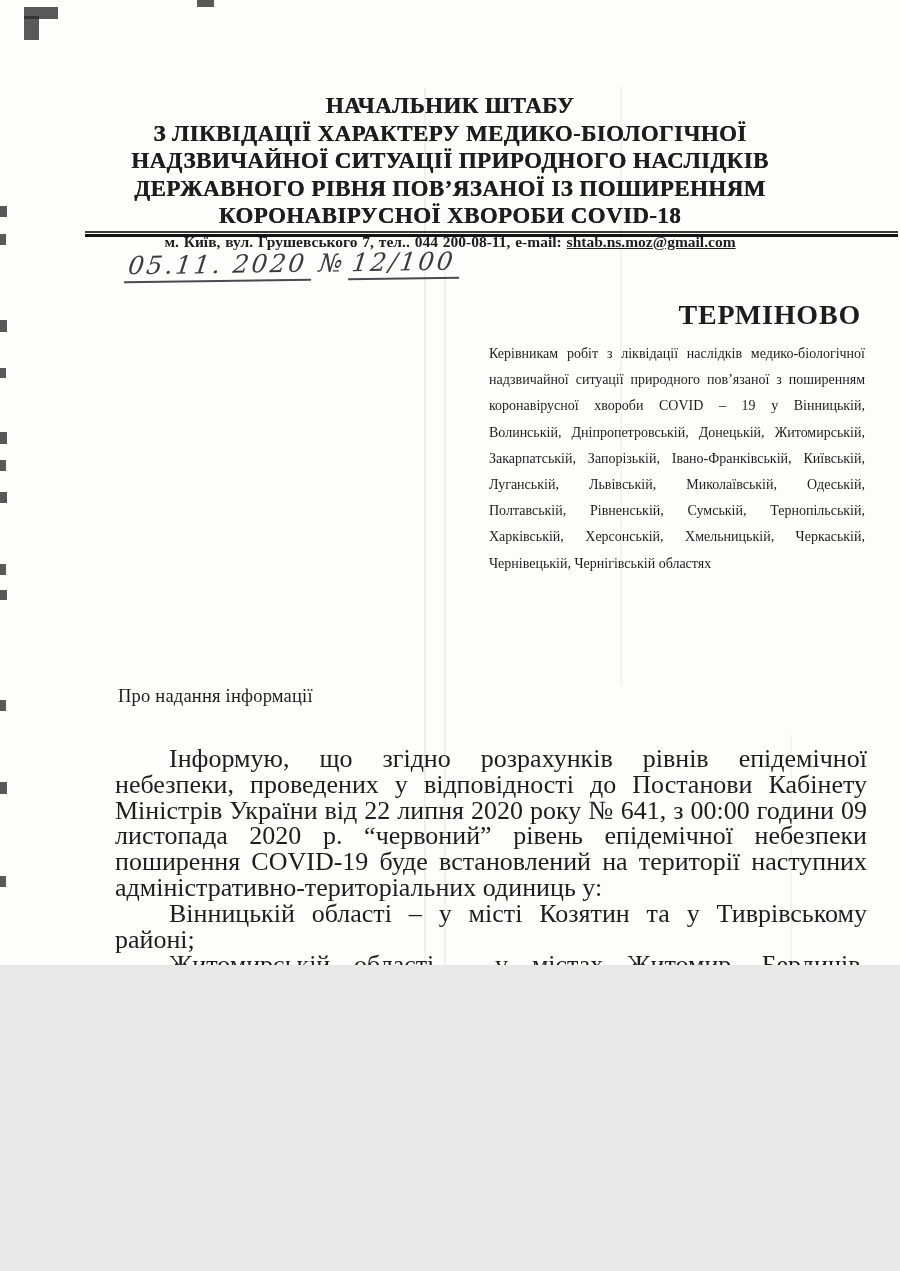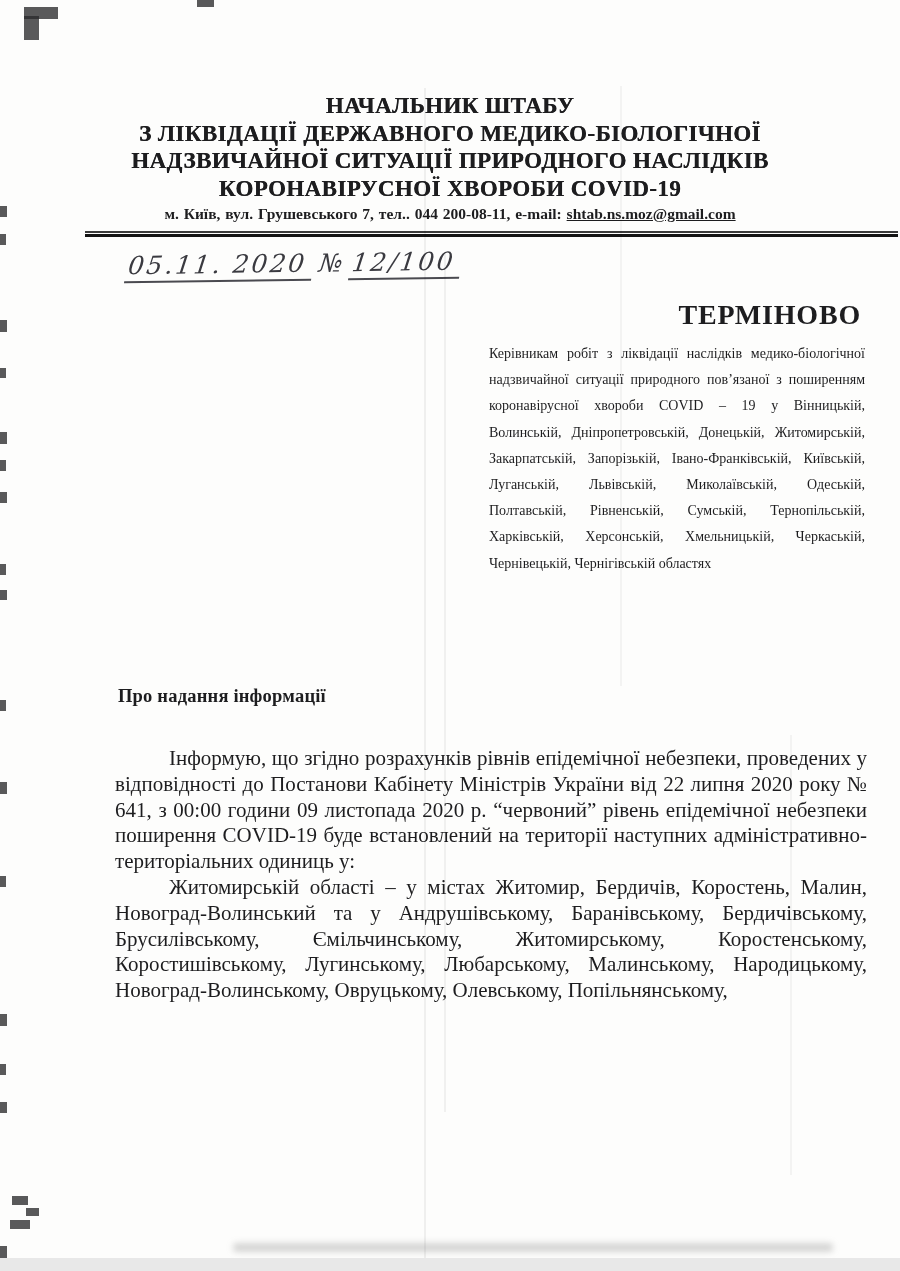--- a/index.html
+++ b/index.html
@@ -1,19 +1,19 @@
 <!DOCTYPE html>
 <html lang="uk" style="--ink: #1d1d1f; --handwriting: #3a3a40; --rule: #141414;"><head>
 <meta charset="utf-8">
 <style>
   html, body { margin: 0; padding: 0; background: #e8e8e8; }
   .page {
     position: relative;
     width: 900px;
-    height: 1258px;
+    height: 965px;
     background: #fdfdfc;
     overflow: hidden;
     font-family: "Liberation Serif", "DejaVu Serif", serif;
     color: var(--ink, #1d1d1f);
   }
 
   
   .letterhead {
     position: absolute;
     left: 90px; right: 90px; top: 92px;
@@ -82,31 +82,31 @@
     margin: 10px 0 13px 0;
     font-size: 14px;
     line-height: 26.2px;
     text-align: justify;
   }
 
   
   .subject {
     position: absolute;
     left: 118px; top: 686px;
-    font-weight: bold;
+    font-weight: normal;
     font-size: 18.5px;
     letter-spacing: 0.2px;
   }
 
   
   .body {
     position: absolute;
     left: 115px; top: 746px;
     width: 752px;
-    font-size: 21px;
+    font-size: 26px;
     line-height: 25.8px;
     text-align: justify;
   }
   .body p { margin: 0; text-indent: 54px; }
 
   
   .vline {
     position: absolute;
     width: 2px;
     background: rgba(0,0,0,0.055);
@@ -125,23 +125,24 @@
   }
 </style>
 </head>
 <body>
 
 <div class="page">
 
   <header class="letterhead">
     <div class="lh-titles">
         <div>НАЧАЛЬНИК ШТАБУ</div>
-        <div>З ЛІКВІДАЦІЇ ДЕРЖАВНОГО МЕДИКО-БІОЛОГІЧНОЇ</div>
+        <div>З ЛІКВІДАЦІЇ ХАРАКТЕРУ МЕДИКО-БІОЛОГІЧНОЇ</div>
         <div>НАДЗВИЧАЙНОЇ СИТУАЦІЇ ПРИРОДНОГО НАСЛІДКІВ</div>
-        <div>КОРОНАВІРУСНОЇ ХВОРОБИ COVID-19</div>
+        <div>ДЕРЖАВНОГО РІВНЯ ПОВ’ЯЗАНОЇ ІЗ ПОШИРЕННЯМ</div>
+        <div>КОРОНАВІРУСНОЇ ХВОРОБИ COVID-18</div>
       </div>
     <div class="lh-address">
       <span>м. Київ, вул. Грушевського 7, тел.. 044 200-08-11, e-mail: </span><span class="email">shtab.ns.moz@gmail.com</span>
     </div>
   </header>
 
   <div class="rule"></div>
 
   <div class="reference">
     <span class="hw underlined">05.11. 2020</span><span class="hw numsign">№</span><span class="hw underlined">12/100</span>
@@ -149,20 +150,21 @@
 
   <section class="recipient">
     <div class="urgent">ТЕРМІНОВО</div>
     <p class="addressee">Керівникам робіт з ліквідації наслідків медико-біологічної надзвичайної ситуації природного пов’язаної з поширенням коронавірусної хвороби COVID – 19 у Вінницькій, Волинській, Дніпропетровській, Донецькій, Житомирській, Закарпатській, Запорізькій, Івано-Франківській, Київській, Луганській, Львівській, Миколаївській, Одеській, Полтавській, Рівненській, Сумській, Тернопільській, Харківській, Херсонській, Хмельницькій, Черкаській, Чернівецькій, Чернігівській областях</p>
   </section>
 
   <div class="subject">Про надання інформації</div>
 
   <section class="body">
       <p>Інформую, що згідно розрахунків рівнів епідемічної небезпеки, проведених у відповідності до Постанови Кабінету Міністрів України від 22 липня 2020 року № 641, з 00:00 години 09 листопада 2020 р. “червоний” рівень епідемічної небезпеки поширення COVID-19 буде встановлений на території наступних адміністративно-територіальних одиниць у:</p>
+      <p>Вінницькій області – у місті Козятин та у Тиврівському районі;</p>
       <p>Житомирській області – у містах Житомир, Бердичів, Коростень, Малин, Новоград-Волинський та у Андрушівському, Баранівському, Бердичівському, Брусилівському, Ємільчинському, Житомирському, Коростенському, Коростишівському, Лугинському, Любарському, Малинському, Народицькому, Новоград-Волинському, Овруцькому, Олевському, Попільнянському,</p>
     </section>
 
   <i class="vline" style="left:424px; top:88px;  height:1183px;"></i>
   <i class="vline" style="left:444px; top:252px; height:860px; background:rgba(0,0,0,0.05);"></i>
   <i class="vline" style="left:620px; top:86px;  height:600px; background:rgba(0,0,0,0.04);"></i>
   <i class="vline" style="left:790px; top:735px; height:440px; background:rgba(0,0,0,0.038);"></i>
 
   <i class="mark" style="left:24px;  top:7px;    width:34px; height:12px;"></i>
   <i class="mark" style="left:24px;  top:16px;   width:15px; height:24px;"></i>

